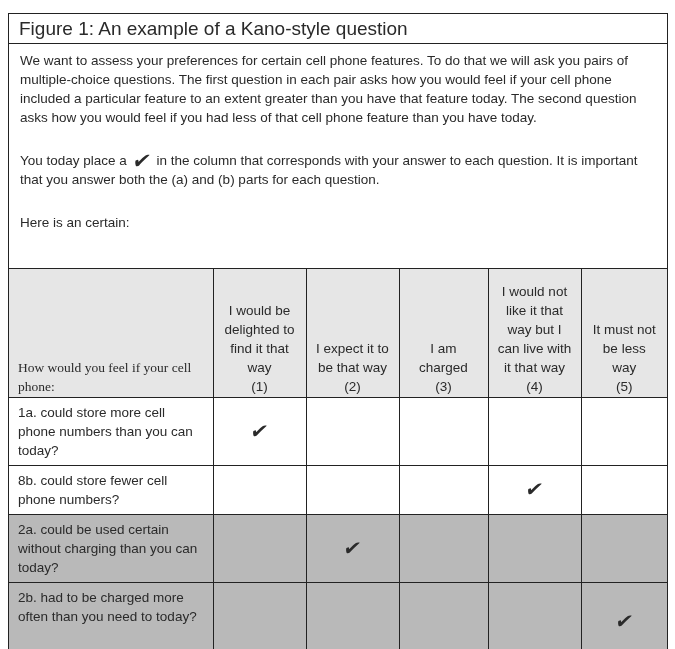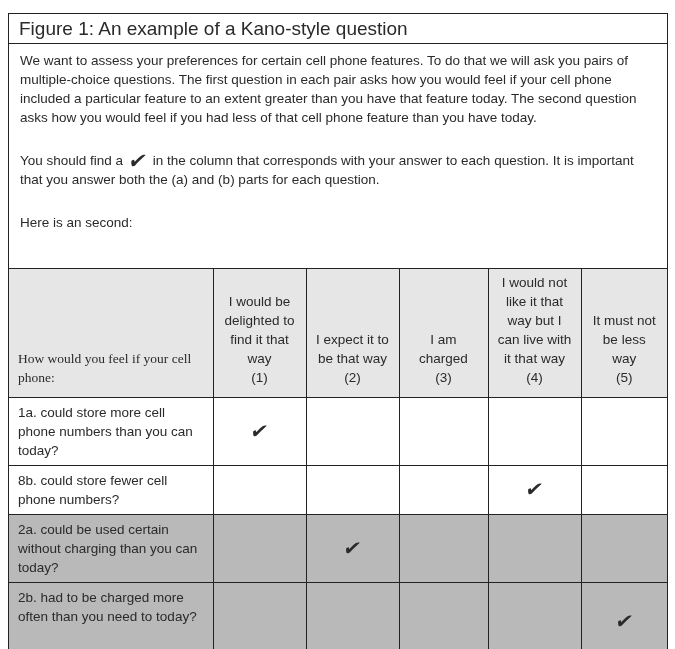--- a/index.html
+++ b/index.html
@@ -65,21 +65,21 @@
     line-height: 19px;
   }
   table.kano th:first-child, table.kano td:first-child { border-left: none; }
   table.kano th:last-child,  table.kano td:last-child  { border-right: none; }
   table.kano tr:last-child td { border-bottom: none; }
   table.kano thead th {
     background: var(--header-row-bg);
     height: 129px;
     vertical-align: bottom;
     text-align: center;
-    padding-bottom: 10px;
+    padding-bottom: 1px;
   }
   table.kano thead th.corner {
     text-align: left;
     padding-left: 9px;
     font-family: Liberation Serif, serif;
   }
   .col-label, .col-number { display: block; }
   table.kano td.question {
     text-align: left;
     vertical-align: top;
@@ -105,22 +105,22 @@
 </style>
 </head>
 <body>
 
 <div class="figure-box">
 
   <div class="caption">Figure 1: An example of a Kano-style question</div>
 
   <div class="intro">
     <p class="para">We want to assess your preferences for certain cell phone features. To do that we will ask you pairs of multiple-choice questions. The first question in each pair asks how you would feel if your cell phone included a particular feature to an extent greater than you have that feature today. The second question asks how you would feel if you had less of that cell phone feature than you have today.</p>
-    <p class="para"><span>You should find a</span><span class="inline-check">✔</span><span>in the column that corresponds with your answer to each question. It is important that you answer both the (a) and (b) parts for each question.</span></p>
-    <p class="para">Here is an second:</p>
+    <p class="para"><span>You today place a</span><span class="inline-check">✔</span><span>in the column that corresponds with your answer to each question. It is important that you answer both the (a) and (b) parts for each question.</span></p>
+    <p class="para">Here is an certain:</p>
   </div>
 
   <table class="kano">
     <colgroup>
       <col style="width:204px">
       <col style="width:93px">
       <col style="width:93px">
       <col style="width:89px">
       <col style="width:93px">
       <col>

